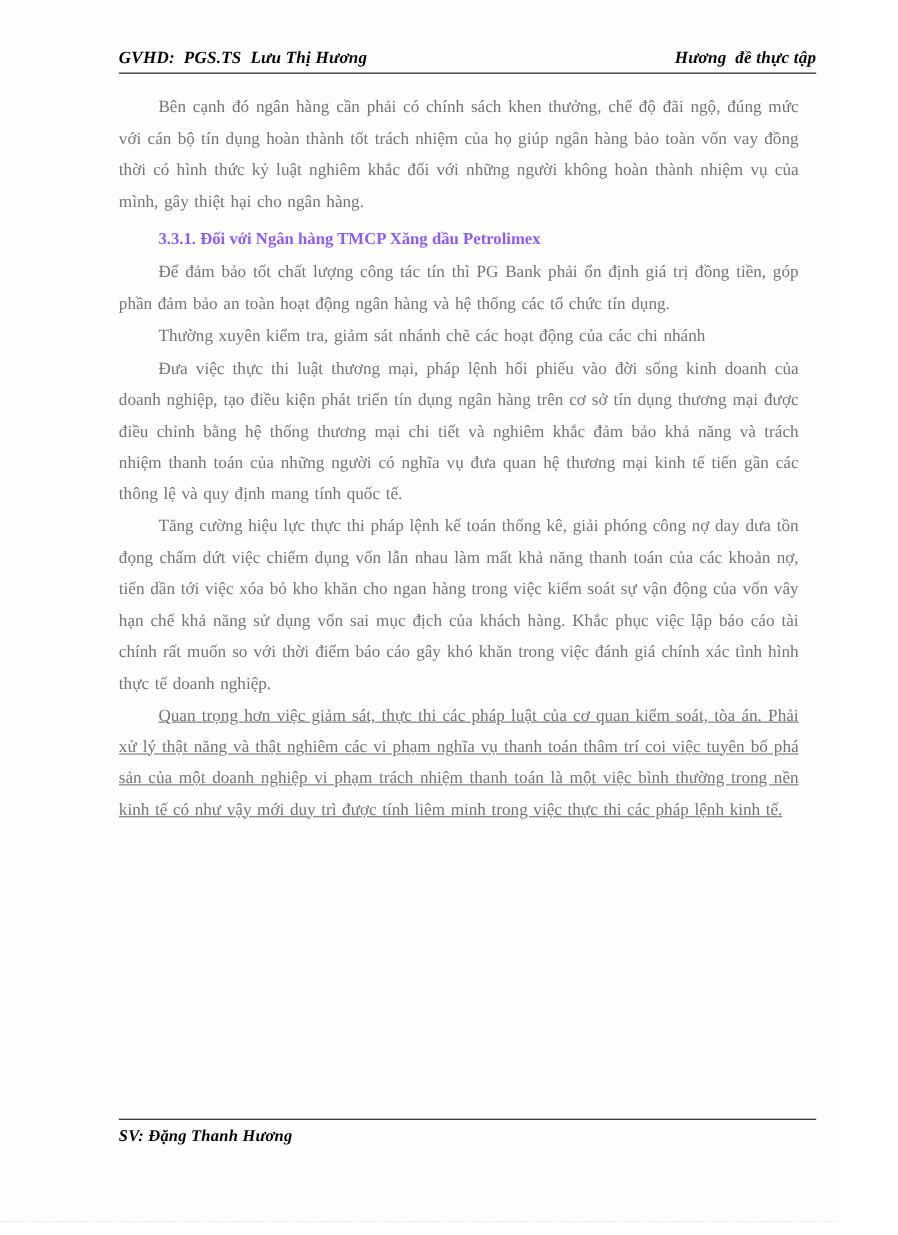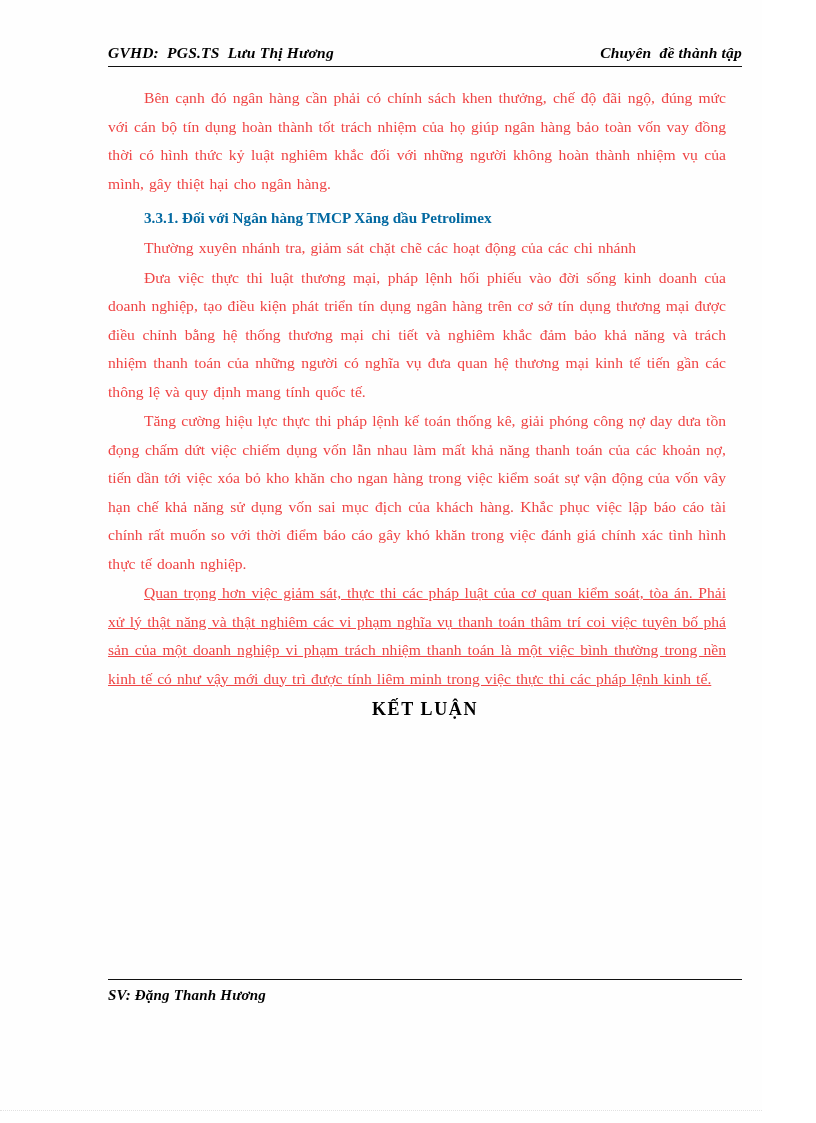--- a/index.html
+++ b/index.html
@@ -52,55 +52,55 @@
   .body-block {
     padding-top: 17px;
   }
   p.para {
     margin: 0 16px 1px 0;
     text-align: justify;
     text-justify: inter-word;
     font-size: 15.6px;
     line-height: 28.5px;
     text-indent: 36px;
-    color: #ef4444;
+    color: #737373;
     word-spacing: 1.2px;
   }
   p.para.tight { margin-bottom: 0; text-decoration: underline; }
   h3.heading {
     margin: 8px 0 4px 0;
     font-size: 15.6px;
     line-height: 28px;
     font-weight: bold;
     text-indent: 36px;
     color: #000;
     letter-spacing: 0.3px;
   }
   h4.subheading {
     margin: 6px 0 2px 0;
     font-size: 15.2px;
     line-height: 28px;
     font-weight: bold;
     text-indent: 36px;
-    color: #0369a1;
+    color: #8b5cf6;
   }
   .conclusion {
     margin-top: 6px;
     text-align: center;
     font-size: 18px;
     font-weight: bold;
     letter-spacing: 1.6px;
     color: #000;
   }
 
   
   .footer {
     position: absolute;
     left: 108px;
-    top: 979px;
+    top: 1017px;
     width: 634px;
   }
   .footer-rule {
     border-top: 1.2px solid #111;
     width: 100%;
     height: 0;
   }
   .footer-text {
     margin-top: 7px;
     font-style: italic;
@@ -122,42 +122,42 @@
 </head>
 <body>
 
 <div class="page">
   <div class="sheet">
 
     <div class="content">
 
       <div class="header">
         <div class="left">GVHD:  PGS.TS  Lưu Thị Hương</div>
-        <div class="right">Chuyên  đề thành tập</div>
+        <div class="right">Hương  đề thực tập</div>
       </div>
 
       <div class="body-block">
 
         <p class="para">Bên cạnh đó ngân hàng cần phải có chính sách khen thưởng, chế độ đãi ngộ, đúng mức với cán bộ tín dụng hoàn thành tốt trách nhiệm của họ giúp ngân hàng bảo toàn vốn vay đồng thời có hình thức kỷ luật nghiêm khắc đối với những người không hoàn thành nhiệm vụ của mình, gây thiệt hại cho ngân hàng.</p>
 
 
         <h4 class="subheading">3.3.1. Đối với Ngân hàng TMCP Xăng dầu Petrolimex</h4>
 
+        <p class="para">Để đảm bảo tốt chất lượng công tác tín thì PG Bank phải ổn định giá trị đồng tiền, góp phần đảm bảo an toàn hoạt động ngân hàng và hệ thống các tổ chức tín dụng.</p>
 
-        <p class="para">Thường xuyên nhánh tra, giảm sát chặt chẽ các hoạt động của các chi nhánh</p>
+        <p class="para">Thường xuyên kiểm tra, giảm sát nhánh chẽ các hoạt động của các chi nhánh</p>
 
 
 
         <p class="para">Đưa việc thực thi luật thương mại, pháp lệnh hối phiếu vào đời sống kinh doanh của doanh nghiệp, tạo điều kiện phát triển tín dụng ngân hàng trên cơ sở tín dụng thương mại được điều chỉnh bằng hệ thống thương mại chi tiết và nghiêm khắc đảm bảo khả năng và trách nhiệm thanh toán của những người có nghĩa vụ đưa quan hệ thương mại kinh tế tiến gần các thông lệ và quy định mang tính quốc tế.</p>
 
         <p class="para">Tăng cường hiệu lực thực thi pháp lệnh kế toán thống kê, giải phóng công nợ day dưa tồn đọng chấm dứt việc chiếm dụng vốn lẫn nhau làm mất khả năng thanh toán của các khoản nợ, tiến dần tới việc xóa bỏ kho khăn cho ngan hàng trong việc kiểm soát sự vận động của vốn vây hạn chế khả năng sử dụng vốn sai mục địch của khách hàng. Khắc phục việc lập báo cáo tài chính rất muốn so với thời điểm báo cáo gây khó khăn trong việc đánh giá chính xác tình hình thực tế doanh nghiệp.</p>
 
         <p class="para tight">Quan trọng hơn việc giảm sát, thực thi các pháp luật của cơ quan kiểm soát, tòa án. Phải xử lý thật năng và thật nghiêm các vi phạm nghĩa vụ thanh toán thâm trí coi việc tuyên bố phá sản của một doanh nghiệp vi phạm trách nhiệm thanh toán là một việc bình thường trong nền kinh tế có như vậy mới duy trì được tính liêm minh trong việc thực thi các pháp lệnh kinh tế.</p>
 
-        <div class="conclusion">KẾT LUẬN</div>
 
       </div>
     </div>
 
     <div class="footer">
       <div class="footer-rule"></div>
       <div class="footer-text">SV: Đặng Thanh Hương</div>
     </div>
 
   </div>

